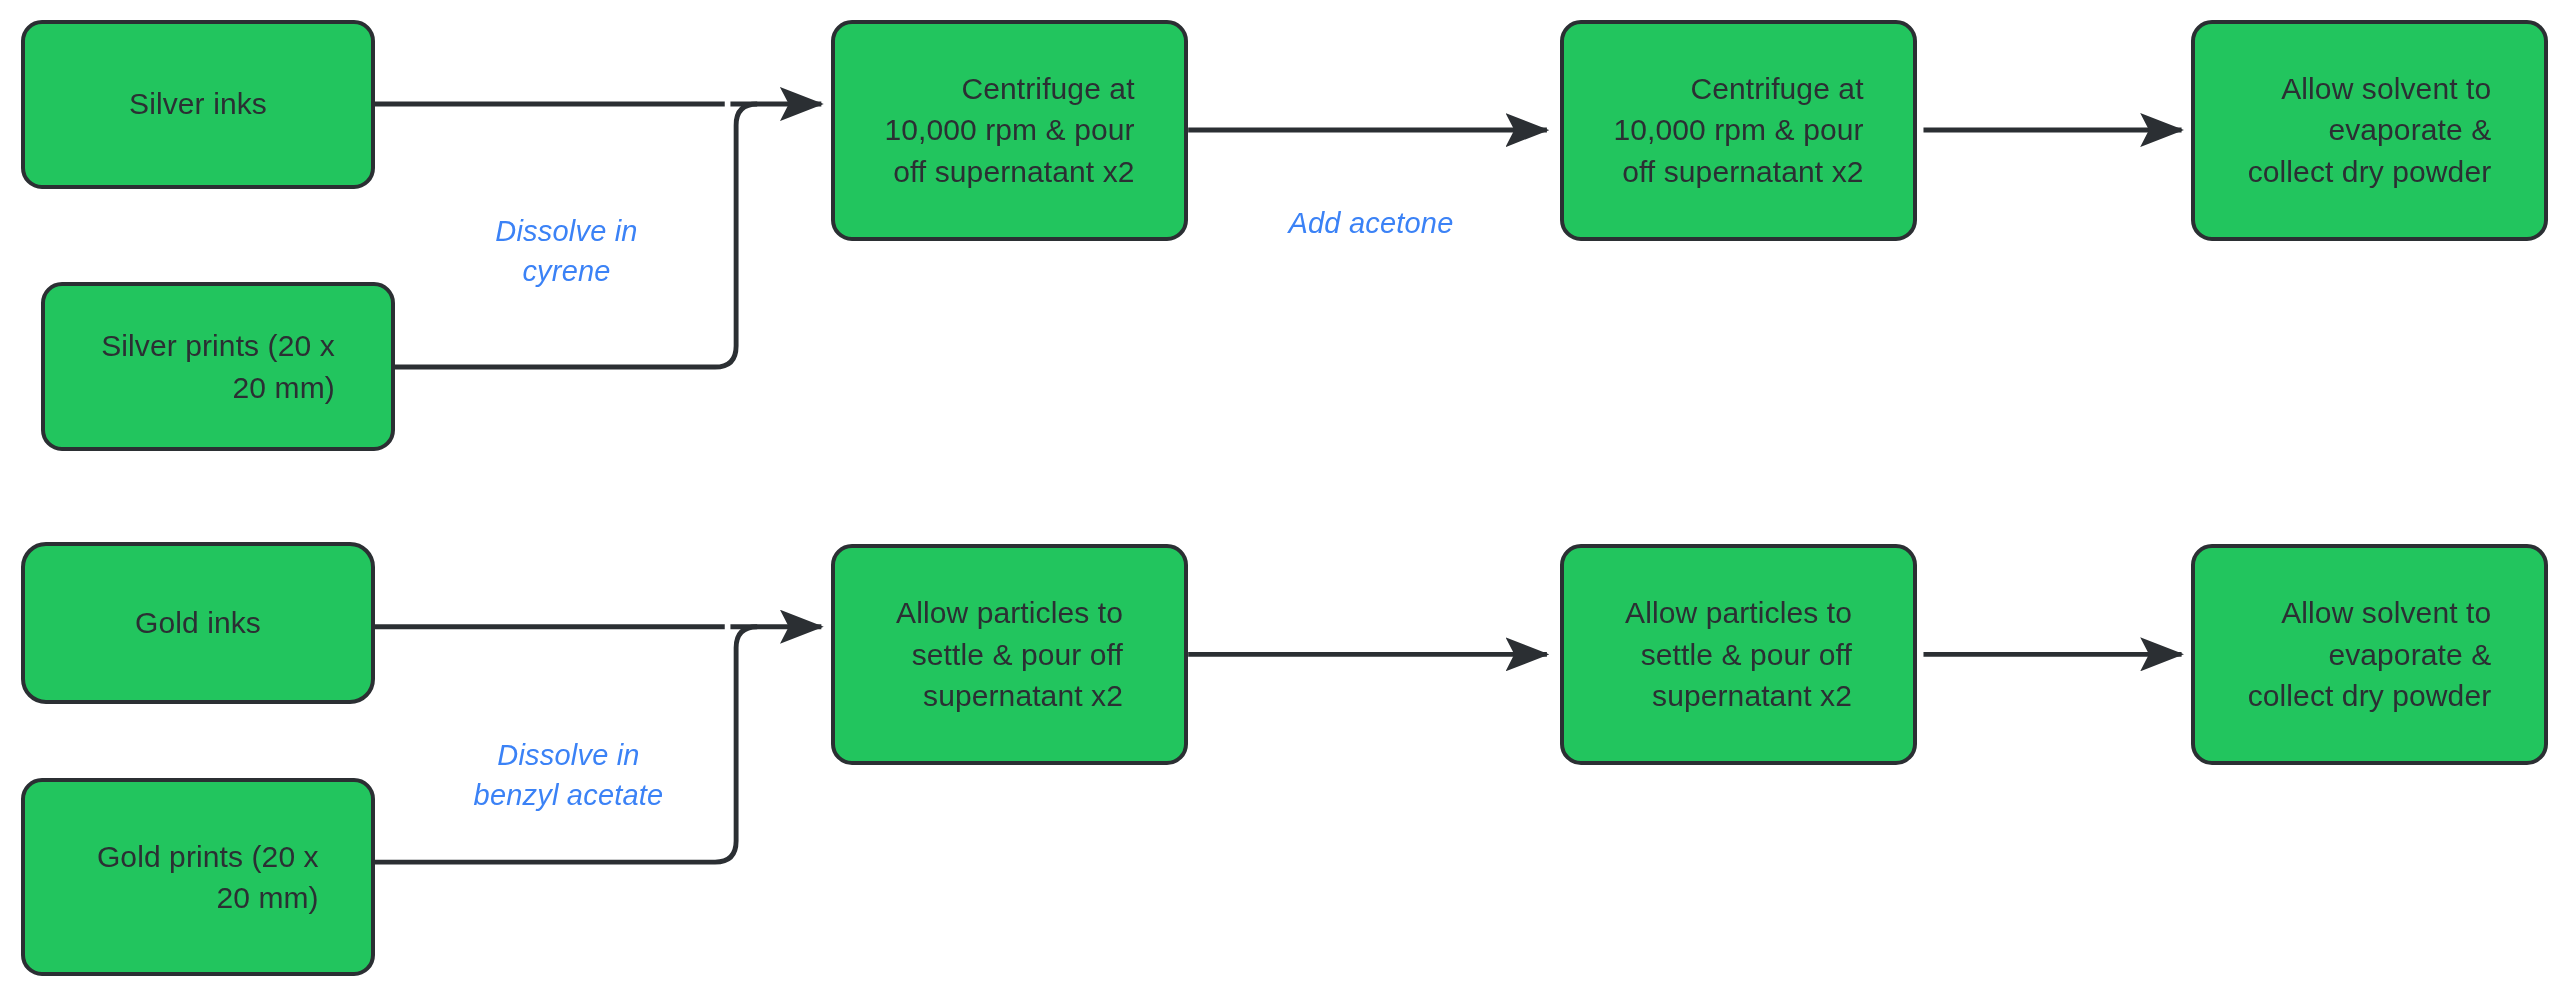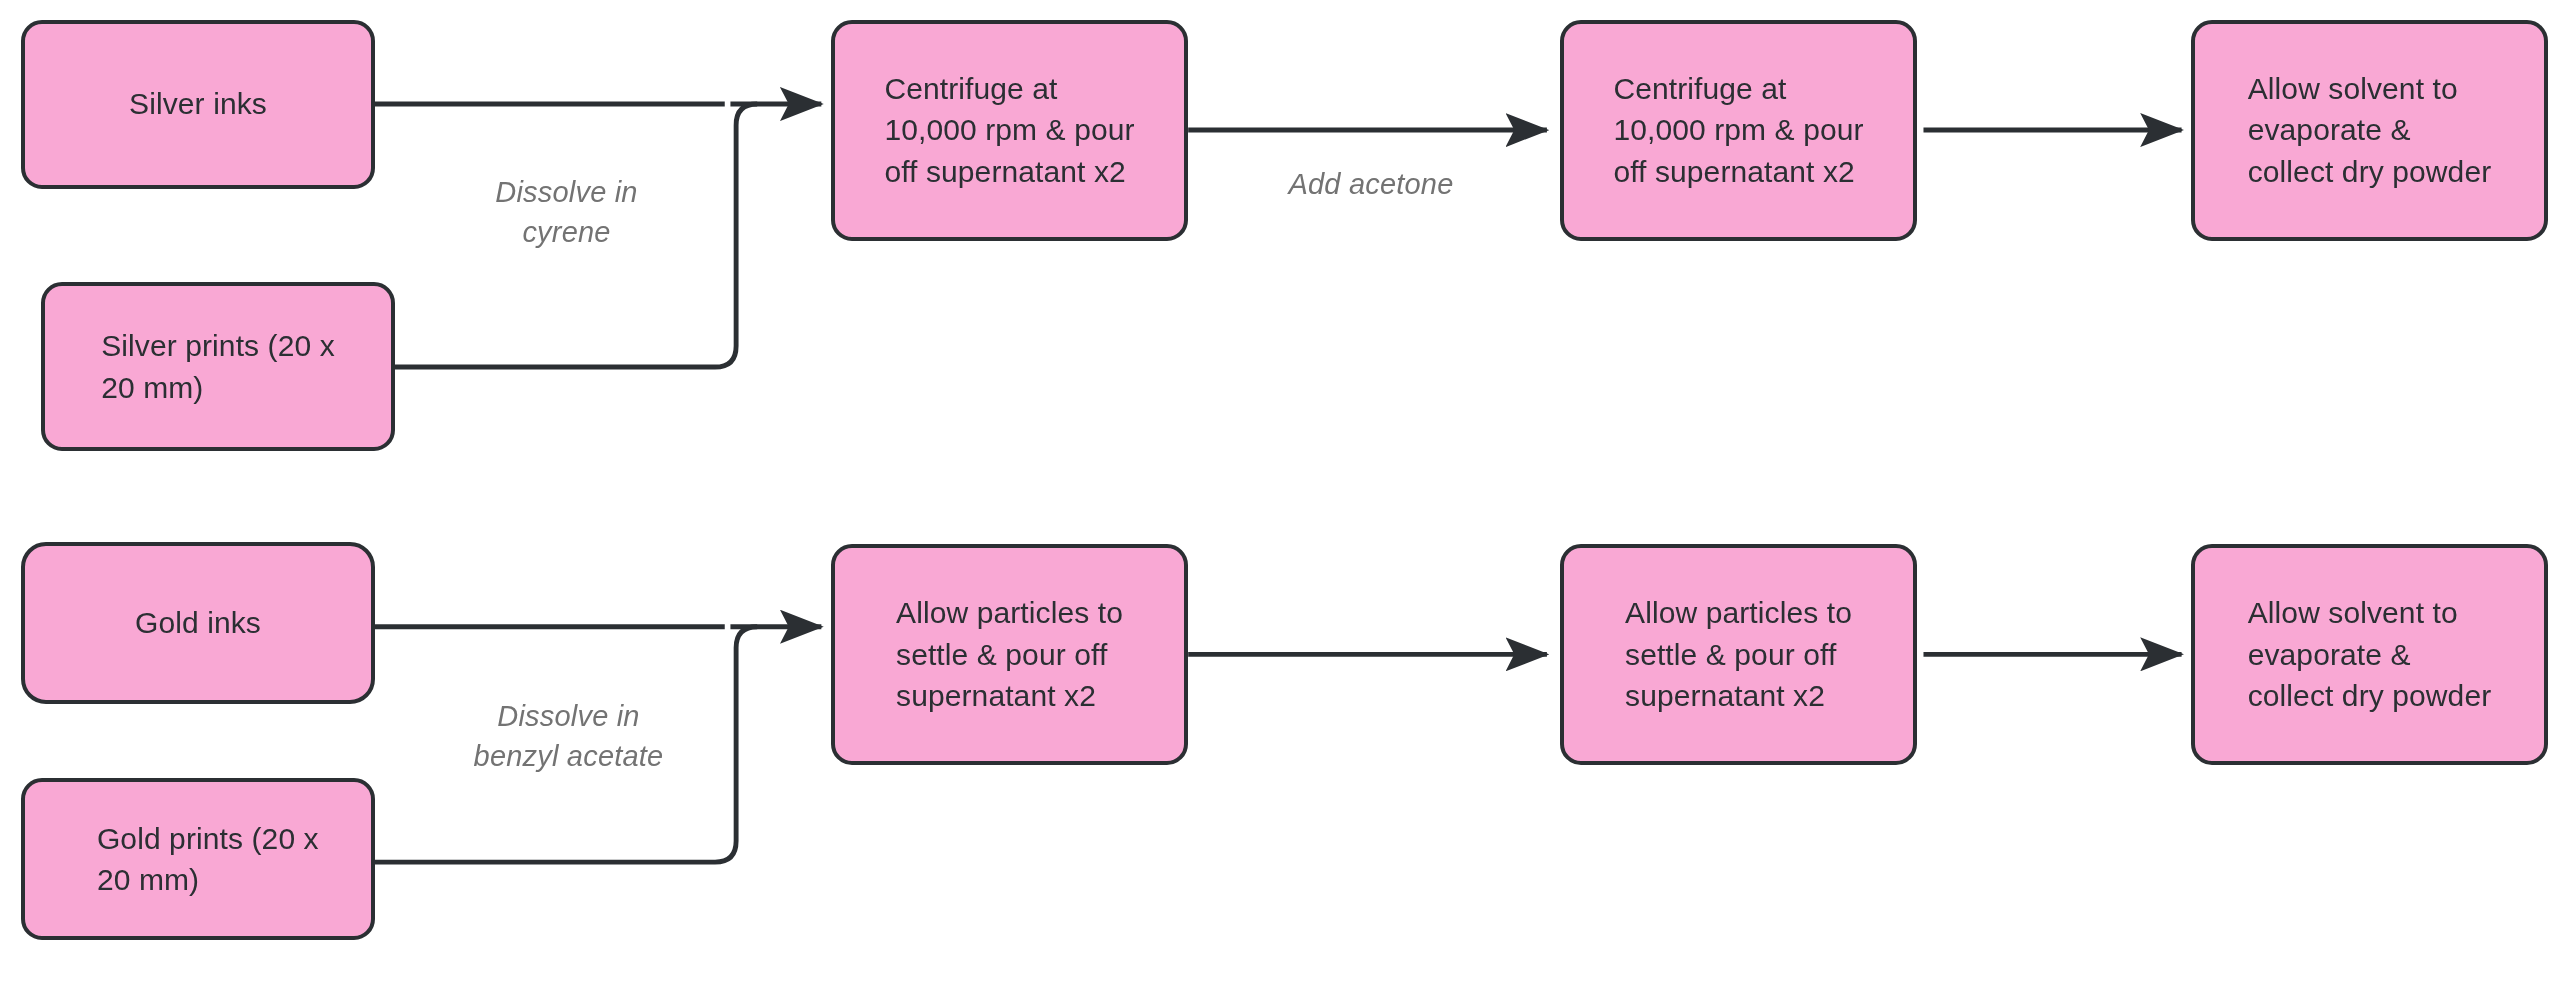--- a/index.html
+++ b/index.html
@@ -23,43 +23,44 @@
     position: absolute;
     left: 0;
     top: 0;
     width: 2576px;
     height: 984px;
     pointer-events: none;
   }
   .node {
     position: absolute;
     box-sizing: border-box;
-    background: #f9a8d4;
+    background: #22c55e;
     border: 4px solid #2b2f33;
     border-radius: 21px;
     display: flex;
     align-items: center;
     justify-content: center;
-    text-align: left;
+    text-align: right;
     color: #2b2f33;
     font-size: 30px;
     line-height: 1.38;
     letter-spacing: 0.1px;
     padding: 3.2px 11.4px;
     white-space: pre-line;
   }
   .edge-label {
     position: absolute;
     font-style: italic;
     font-size: 29px;
     line-height: 1.38;
-    color: #737373;
+    color: #3b82f6;
     text-align: center;
     white-space: pre-line;
     letter-spacing: 0.2px;
+    margin-top: 39px;
   }
 </style>
 </head>
 <body>
 
 <div id="canvas">
 
   <svg class="edges" viewBox="0 0 3174 1212" xmlns="http://www.w3.org/2000/svg">
     <defs>
       <marker id="arrowhead" markerWidth="9" markerHeight="7" refX="8.5" refY="3.5" orient="auto" markerUnits="strokeWidth">
@@ -101,21 +102,21 @@
   <div class="node" style="left:1560px; top:19.5px; width:357px; height:221px;">Centrifuge at
 10,000 rpm &amp; pour
 off supernatant x2</div>
 
   <div class="node" style="left:2191px; top:19.5px; width:357px; height:221px;">Allow solvent to
 evaporate &amp;
 collect dry powder</div>
 
   <div class="node" style="left:21px; top:542px; width:354px; height:162px;border-radius:25px;">Gold inks</div>
 
-  <div class="node" style="left:21px; top:778px; width:354px; height:162px;padding-left:31px;">Gold prints (20 x
+  <div class="node" style="left:21px; top:778px; width:354px; height:198px;padding-left:31px;">Gold prints (20 x
 20 mm)</div>
 
   <div class="edge-label" style="left:398px; top:696px; width:341px;">Dissolve in
 benzyl acetate</div>
 
   <div class="node" style="left:831px; top:544px; width:357px; height:221px;">Allow particles to
 settle &amp; pour off
 supernatant x2</div>
 
 

